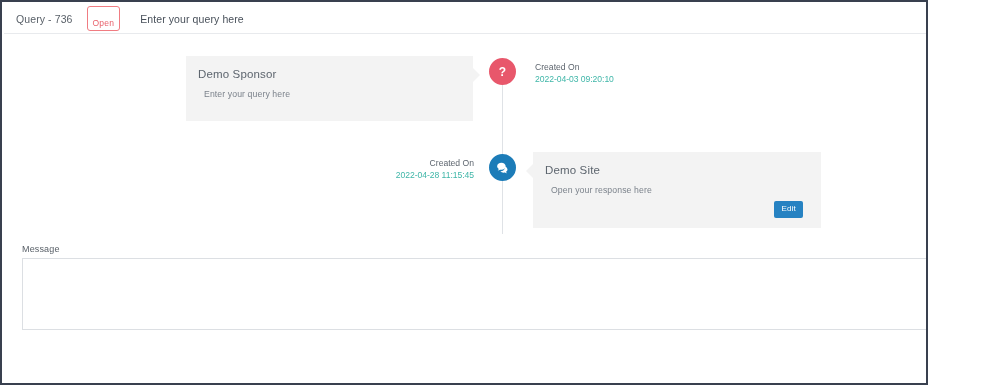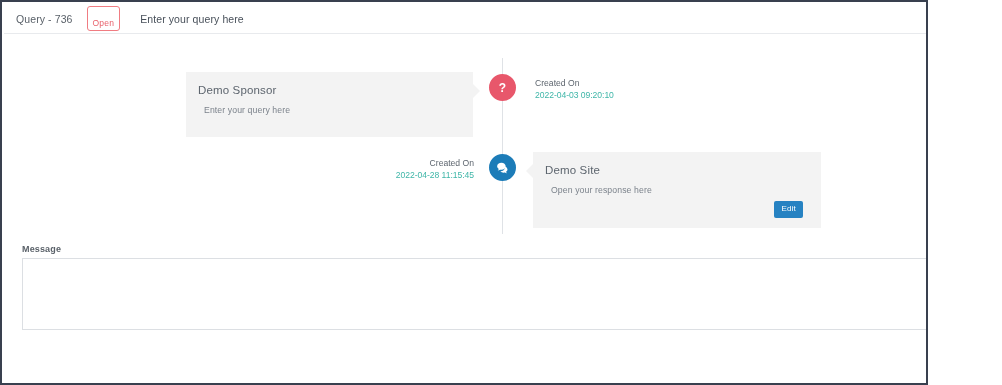--- a/index.html
+++ b/index.html
@@ -92,21 +92,21 @@
     left: 498px;
     top: 24px;
     width: 1px;
     height: 176px;
     background: #dfe2e6;
   }
 
   .tl-row { position: absolute; }
 
   
-  .row-sponsor { left: 0; top: 38px; width: 996px; height: 70px; }
+  .row-sponsor { left: 0; top: 22px; width: 996px; height: 70px; }
 
   .card {
     position: absolute;
     background: #f3f3f3;
     box-sizing: border-box;
   }
   .card-sponsor {
     left: 182px;
     top: 0;
     width: 287px;
@@ -215,21 +215,21 @@
     position: absolute;
     left: 0;
     top: 210px;
     width: 996px;
   }
   .message-label {
     position: absolute;
     left: 18px;
     top: 0;
     font-size: 9px;
-    font-weight: 700;
+    font-weight: 400;
     color: #5a6169;
     letter-spacing: .15px;
   }
   .message-box {
     position: absolute;
     left: 18px;
     top: 14px;
     width: 962px;
     height: 72px;
     box-sizing: border-box;

